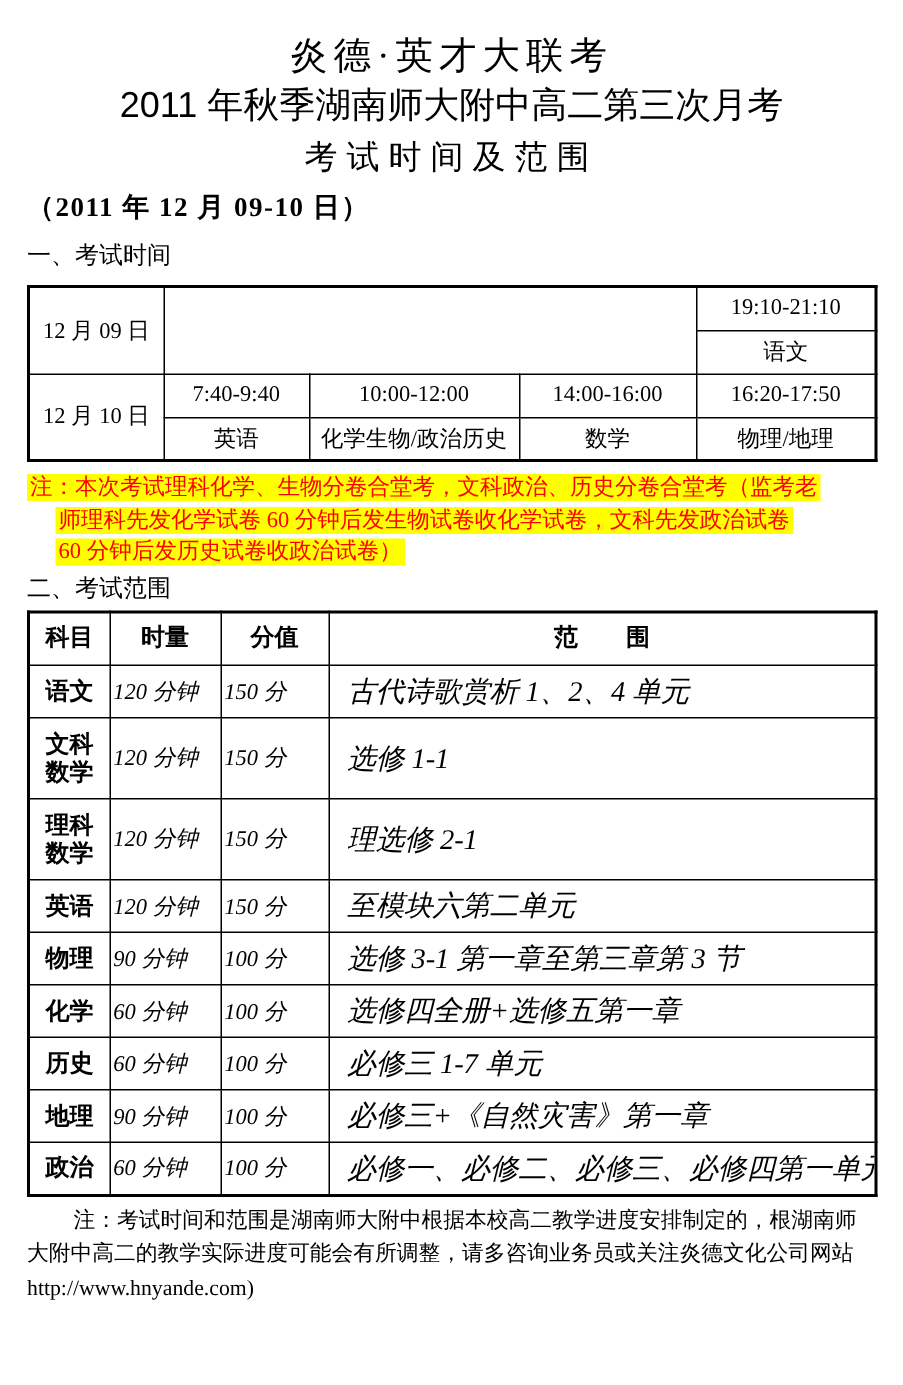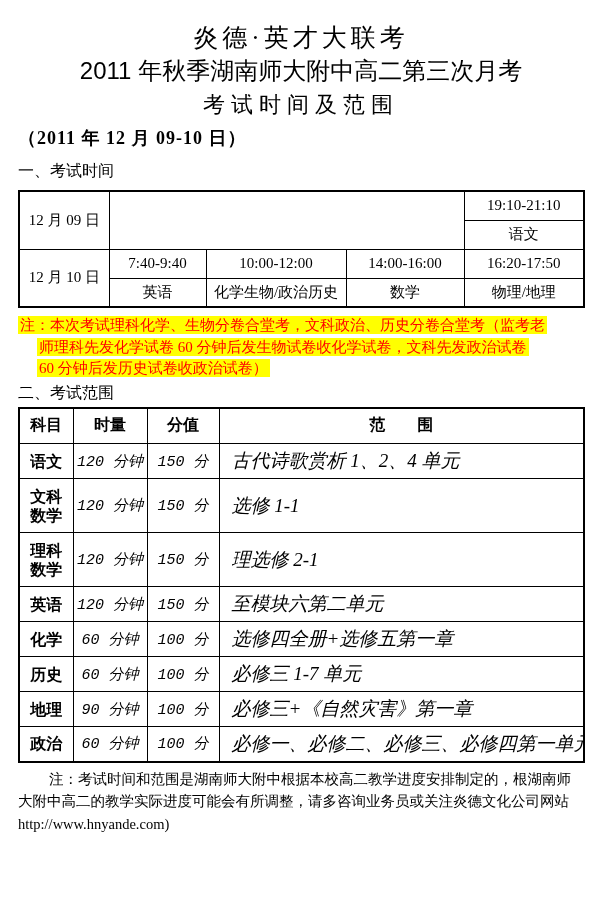--- a/index.html
+++ b/index.html
@@ -78,21 +78,21 @@
     white-space: nowrap;
   }
   .scope tr.row td { height: 35px; }
   .scope tr.row.tall td { height: 54px; }
   .scope td.subject {
     text-align: center; font-family: var(--sans);
     font-weight: bold; font-size: 16px;
     white-space: pre-line; line-height: 19px;
   }
   .scope td.metric {
-    text-align: center; font-family: Liberation Mono, monospace; font-style: italic;
+    text-align: left; font-family: Liberation Serif, serif; font-style: italic;
     font-size: 15px; white-space: nowrap;
   }
   .scope td.range {
     text-align: left; padding-left: 12px;
     font-family: var(--serif); font-style: italic;
     font-size: 19px; white-space: nowrap;
   }
 
   .footer { margin-top: 5px; font-family: var(--serif); font-size: 14.5px; }
   .footer-line { line-height: 22.5px; white-space: nowrap; }
@@ -185,20 +185,26 @@
         <td class="metric">150 分</td>
         <td class="range">理选修 2-1</td>
       </tr>
       <tr class="row">
         <td class="subject">英语</td>
         <td class="metric">120 分钟</td>
         <td class="metric">150 分</td>
         <td class="range">至模块六第二单元</td>
       </tr>
       <tr class="row">
+        <td class="subject">物理</td>
+        <td class="metric">90 分钟</td>
+        <td class="metric">100 分</td>
+        <td class="range">选修 3-1 第一章至第三章第 3 节</td>
+      </tr>
+      <tr class="row">
         <td class="subject">化学</td>
         <td class="metric">60 分钟</td>
         <td class="metric">100 分</td>
         <td class="range">选修四全册+选修五第一章</td>
       </tr>
       <tr class="row">
         <td class="subject">历史</td>
         <td class="metric">60 分钟</td>
         <td class="metric">100 分</td>
         <td class="range">必修三 1-7 单元</td>

